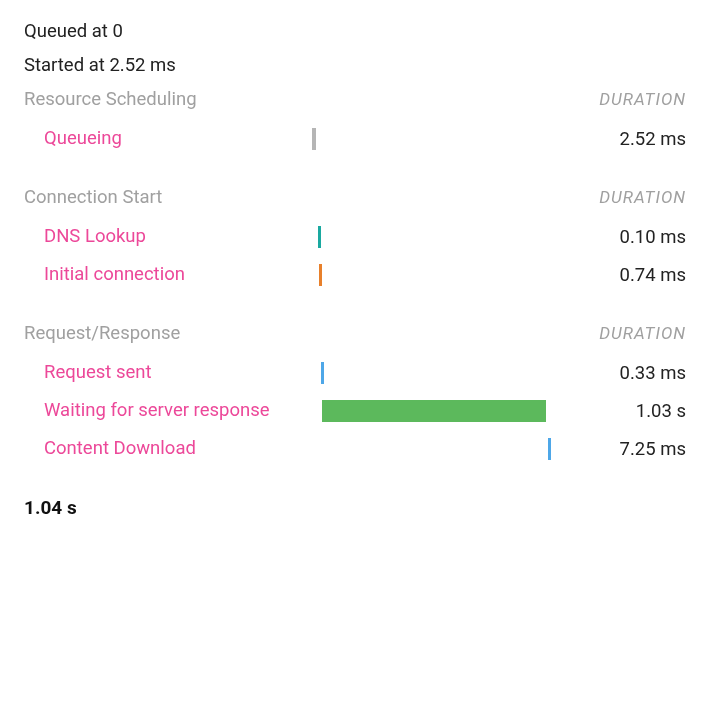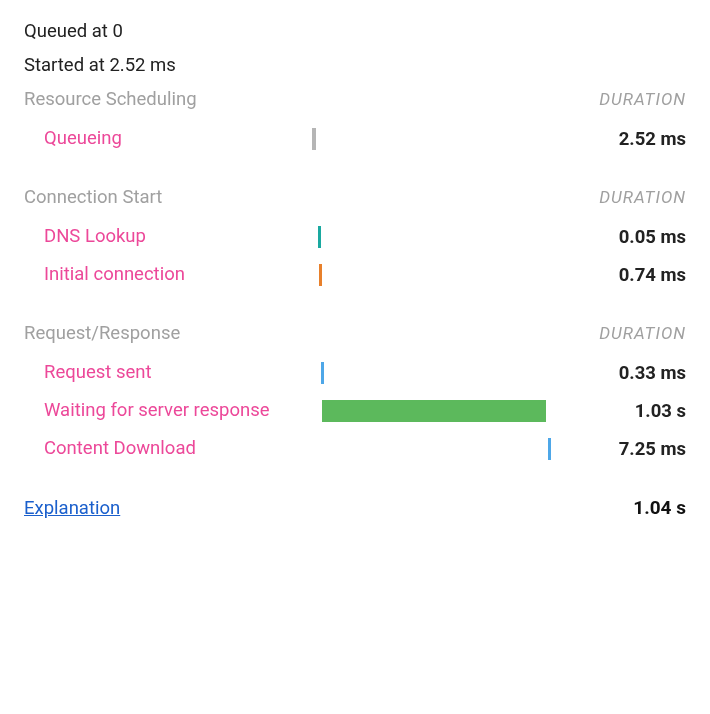--- a/index.html
+++ b/index.html
@@ -60,21 +60,20 @@
     position: absolute;
     top: 0;
     width: 2px;
     height: 22px;
   }
   .row-value {
     flex: 0 0 105px;
     text-align: right;
     color: #222;
     white-space: nowrap;
-    font-weight: bold;
   }
   .footer {
     display: flex;
     justify-content: space-between;
     align-items: baseline;
     margin-top: 16px;
   }
   .explanation-link {
     color: #1a5fcc;
     text-decoration: underline;
@@ -111,21 +110,21 @@
 <div class="section">
   <div class="section-header">
     <span class="section-title">Connection Start</span>
     <span class="duration-label">DURATION</span>
   </div>
   <div class="row">
     <div class="row-label">DNS Lookup</div>
     <div class="row-chart">
       <div class="tick" style="left:5%;width:3px;background:#1aa9a0"></div>
     </div>
-    <div class="row-value">0.05 ms</div>
+    <div class="row-value">0.10 ms</div>
   </div>
   <div class="row">
     <div class="row-label">Initial connection</div>
     <div class="row-chart">
       <div class="tick" style="left:5.5%;width:3px;background:#e8802b"></div>
     </div>
     <div class="row-value">0.74 ms</div>
   </div>
 </div>
 
@@ -151,15 +150,14 @@
   <div class="row">
     <div class="row-label">Content Download</div>
     <div class="row-chart">
       <div class="tick" style="left:88%;width:3px;background:#4ea7e8"></div>
     </div>
     <div class="row-value">7.25 ms</div>
   </div>
 </div>
 
 <div class="footer">
-  <span class="explanation-link">Explanation</span>
   <span class="total">1.04 s</span>
 </div>
 
 </body></html>

